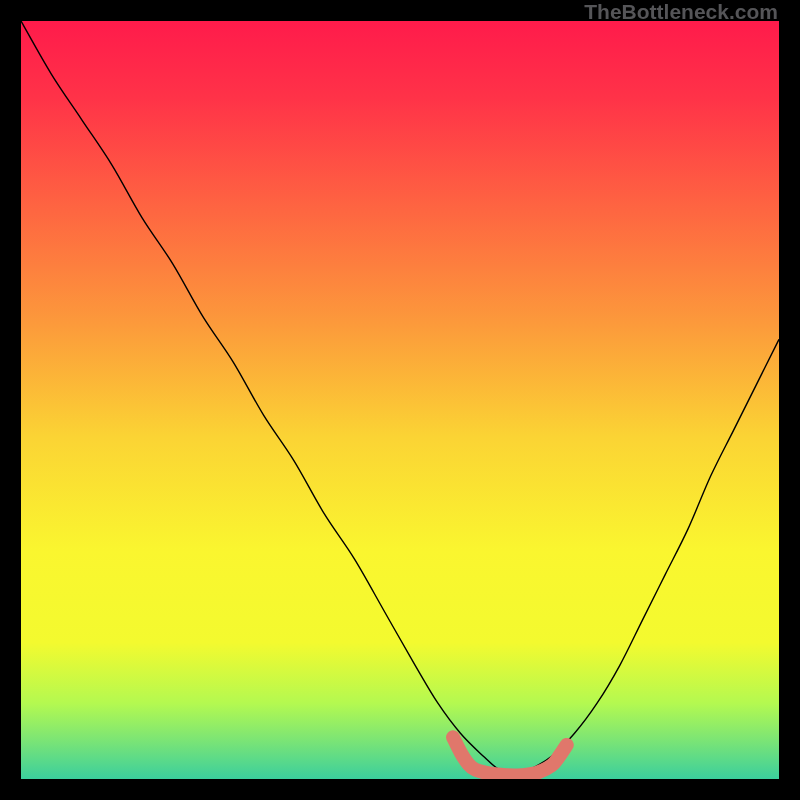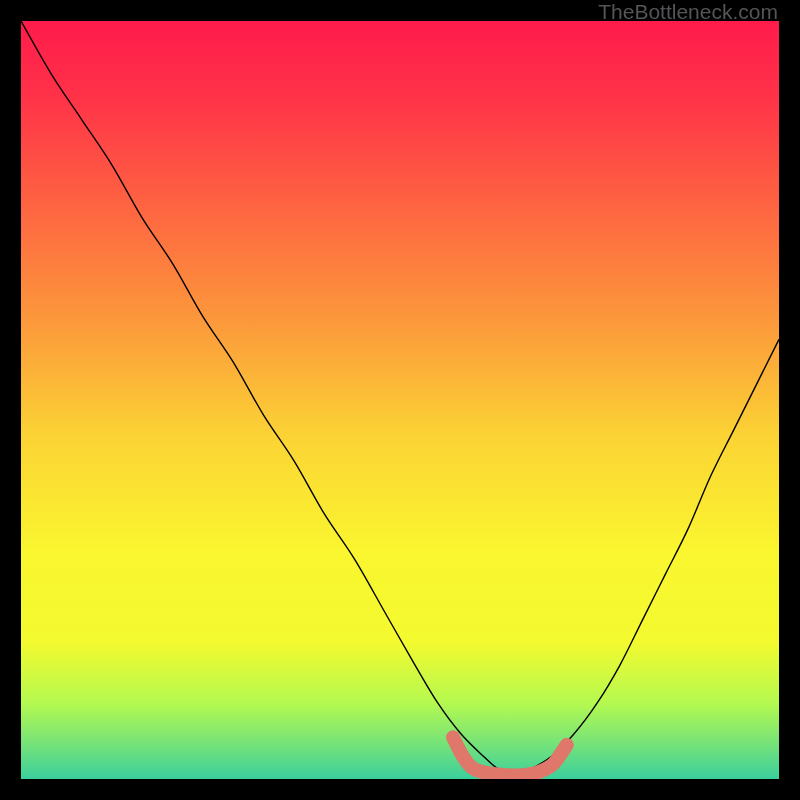--- a/index.html
+++ b/index.html
@@ -16,21 +16,21 @@
     top: 21px;
     width: 758px;
     height: 758px;
   }
   .watermark {
     position: absolute;
     top: 0px;
     right: 22px;
     font-family: Arial, Helvetica, sans-serif;
     font-size: 21px;
-    font-weight: normal;
+    font-weight: bold;
     color: #555558;
     letter-spacing: 0px;
   }
 </style>
 </head>
 <body>
 
 <div class="frame">
   <div class="plot-area">
     <svg width="758" height="758" viewBox="0 0 758 758">

